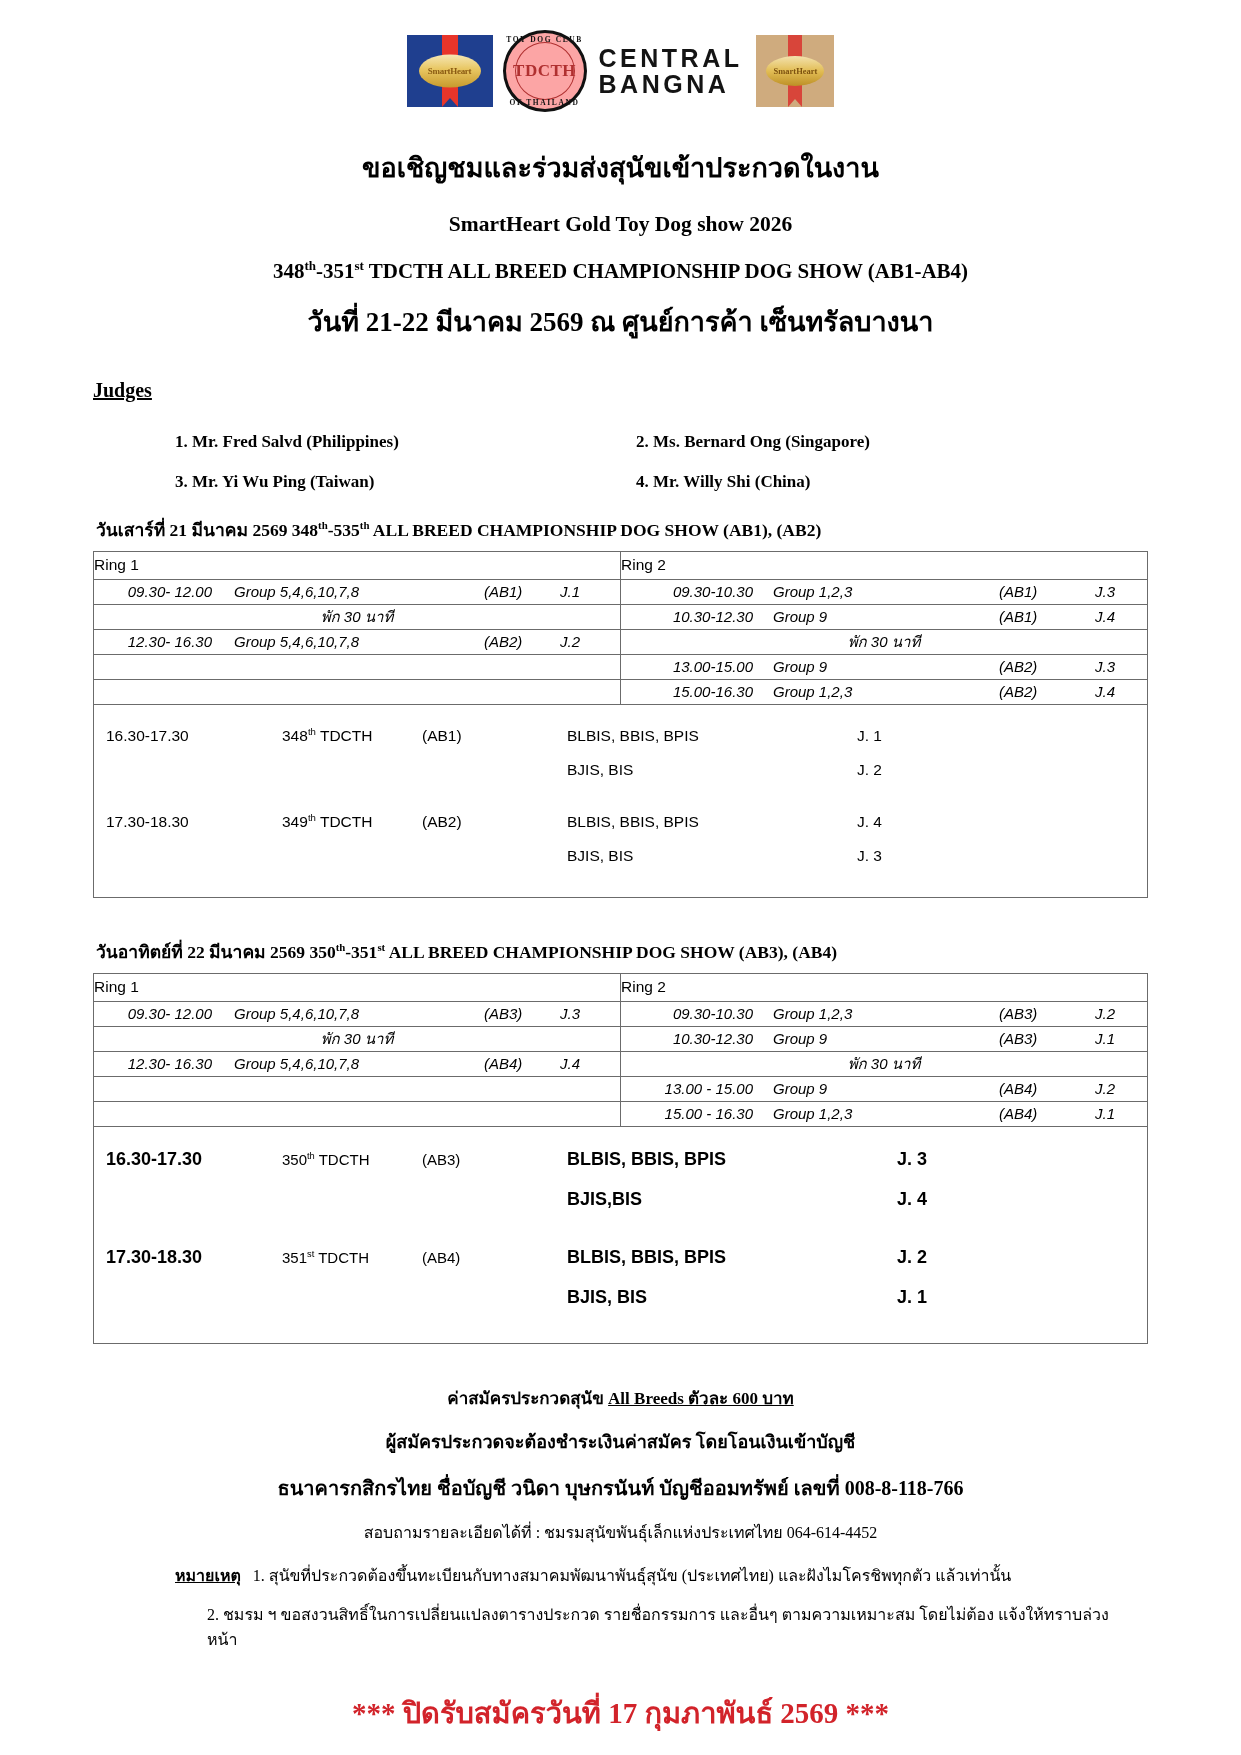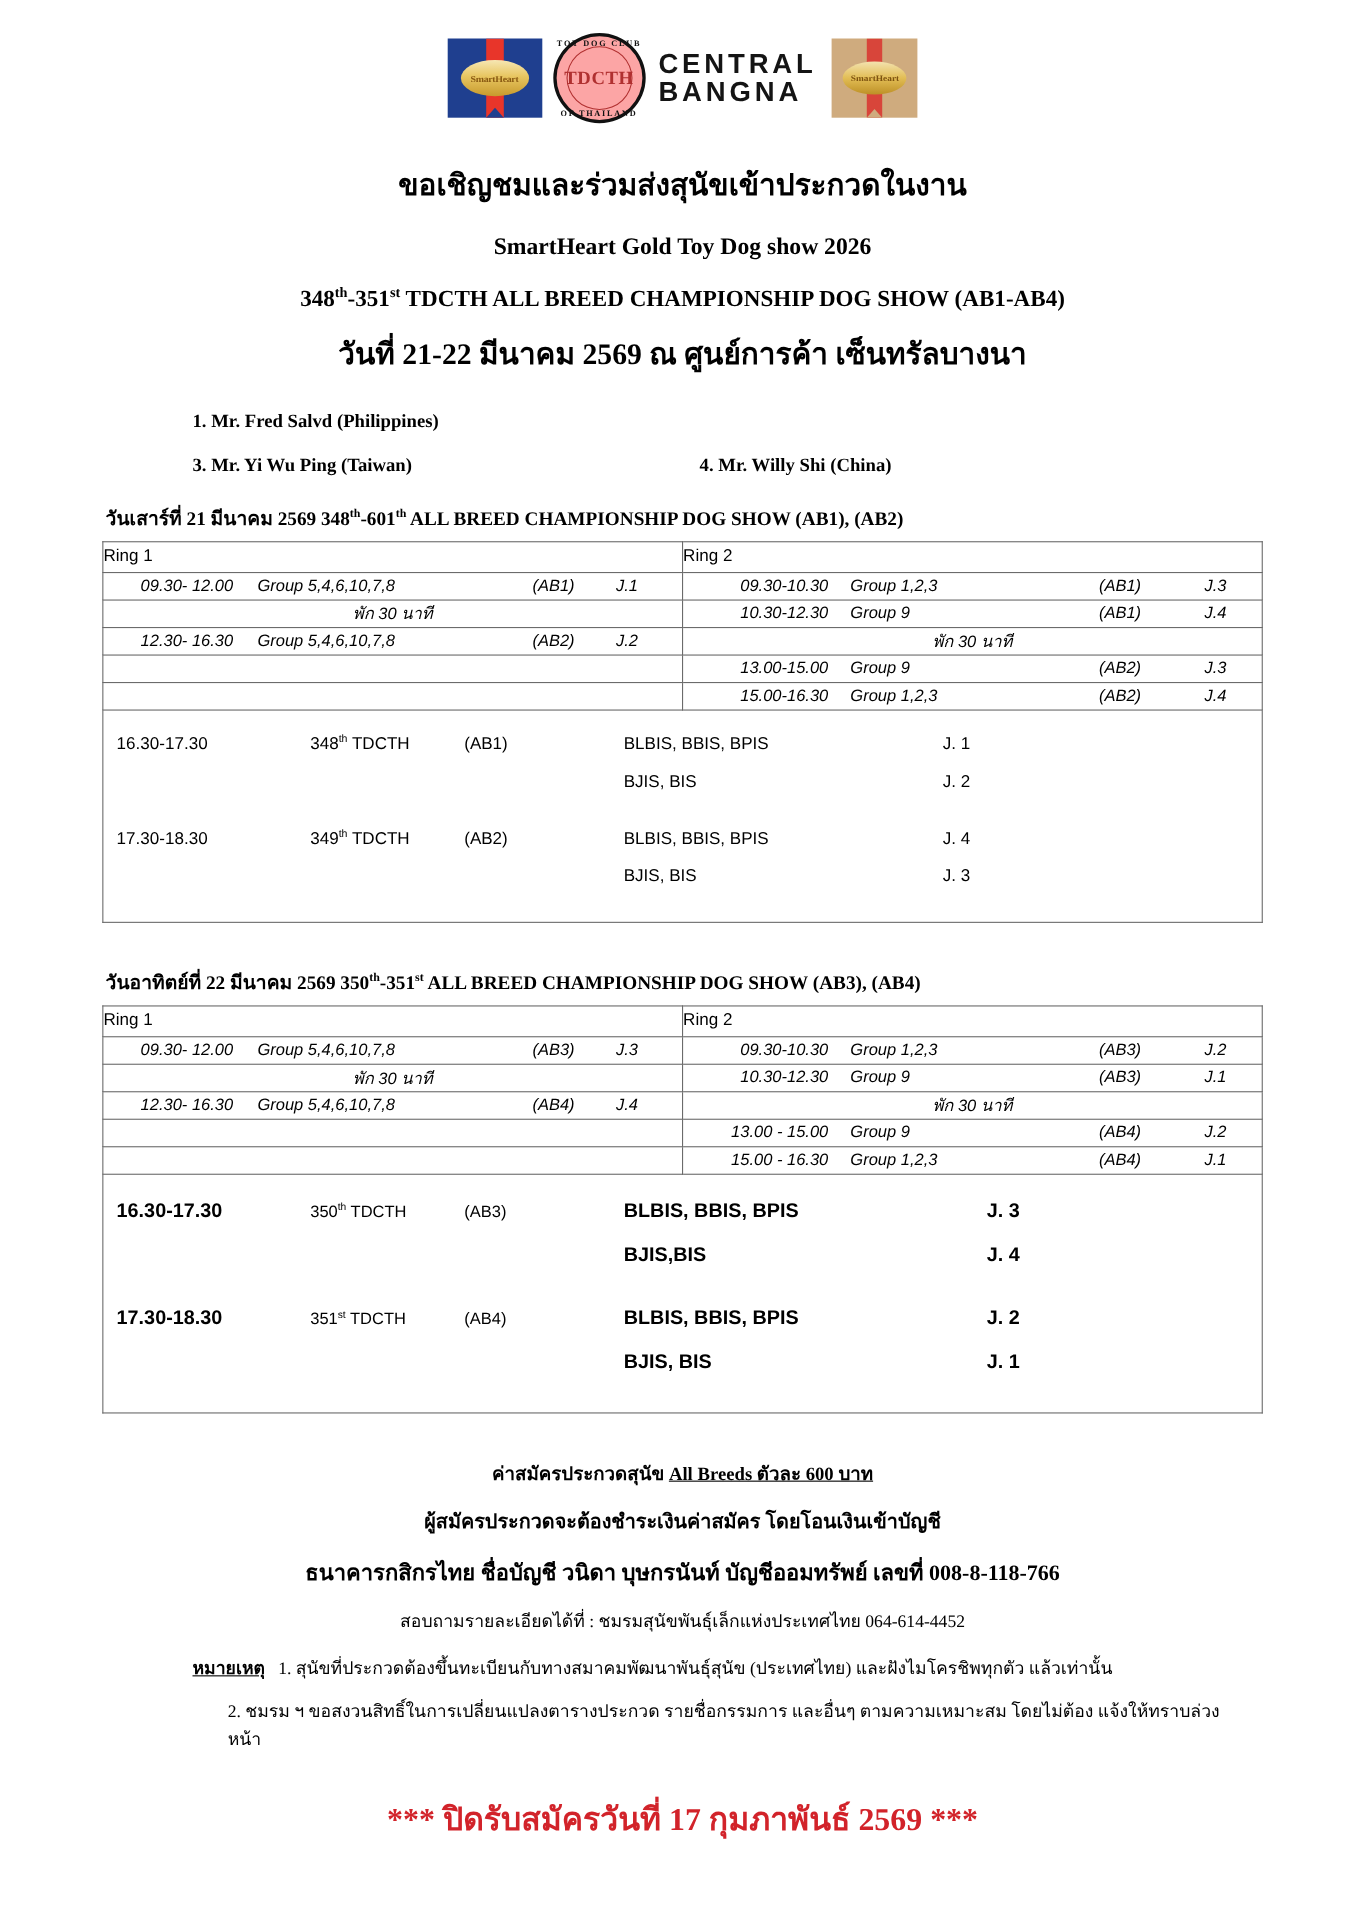--- a/index.html
+++ b/index.html
@@ -402,32 +402,34 @@
 
   <div class="title-block">
     <div class="t-thai-2">ขอเชิญชมและร่วมส่งสุนัขเข้าประกวดในงาน</div>
     <div class="t-en-1">SmartHeart Gold Toy Dog show 2026</div>
     <div class="t-en-2">
       <span>348</span><sup class="ord">th</sup><span>-351</span><sup class="ord">st</sup><span> TDCTH ALL BREED CHAMPIONSHIP DOG SHOW (AB1-AB4)</span>
     </div>
     <div class="t-thai-3">วันที่ 21-22 มีนาคม 2569 ณ ศูนย์การค้า เซ็นทรัลบางนา</div>
   </div>
 
+  <div class="judges-head">Judges</div>
   <div class="judges-grid">
     <div class="judge-row">
       <div class="judge-cell">1. Mr. Fred Salvd  (Philippines)</div>
+      <div class="judge-cell right">2. Ms. Bernard Ong (Singapore)</div>
     </div>
     <div class="judge-row">
       <div class="judge-cell">3. Mr. Yi Wu Ping  (Taiwan)</div>
       <div class="judge-cell right">4. Mr. Willy Shi  (China)</div>
     </div>
   </div>
 
   <div class="sched-title">
-    <span>วันเสาร์ที่ 21 มีนาคม 2569   348</span><sup class="ord">th</sup><span>-601</span><sup class="ord">th</sup><span> ALL BREED CHAMPIONSHIP DOG SHOW (AB1), (AB2)</span>
+    <span>วันเสาร์ที่ 21 มีนาคม 2569   348</span><sup class="ord">th</sup><span>-535</span><sup class="ord">th</sup><span> ALL BREED CHAMPIONSHIP DOG SHOW (AB1), (AB2)</span>
   </div>
 
   <table class="sched-table">
     <tbody>
         <tr>
       <td class="ringhead">Ring 1</td>
       <td class="ringhead">Ring 2</td>
     </tr>
     </tbody>
       <tbody id="day1-body">

